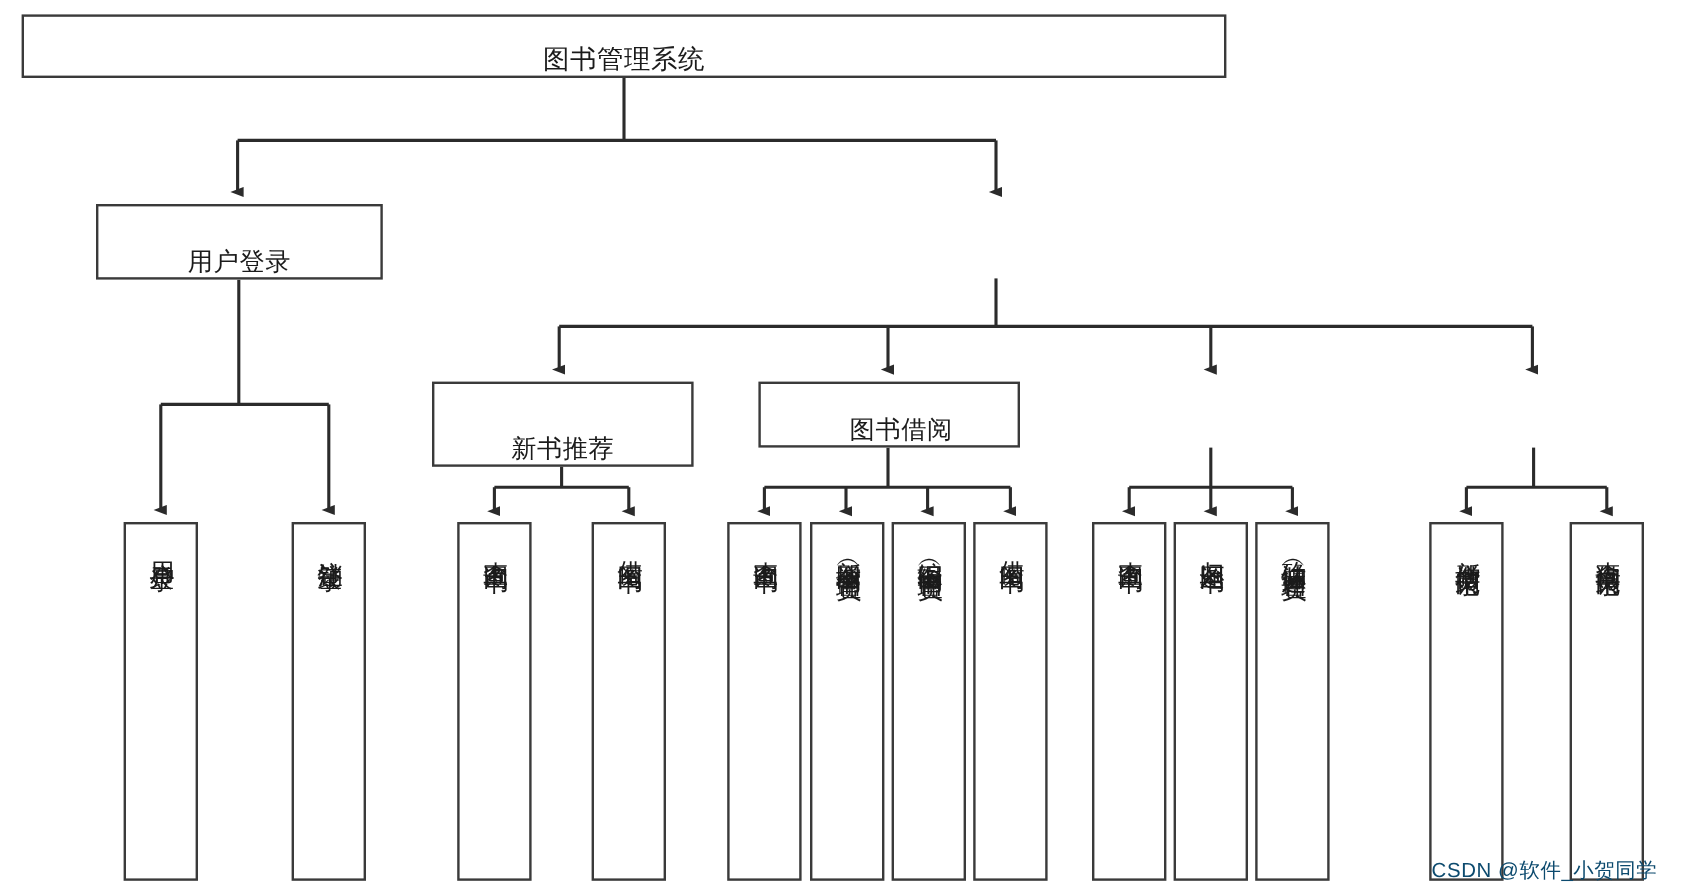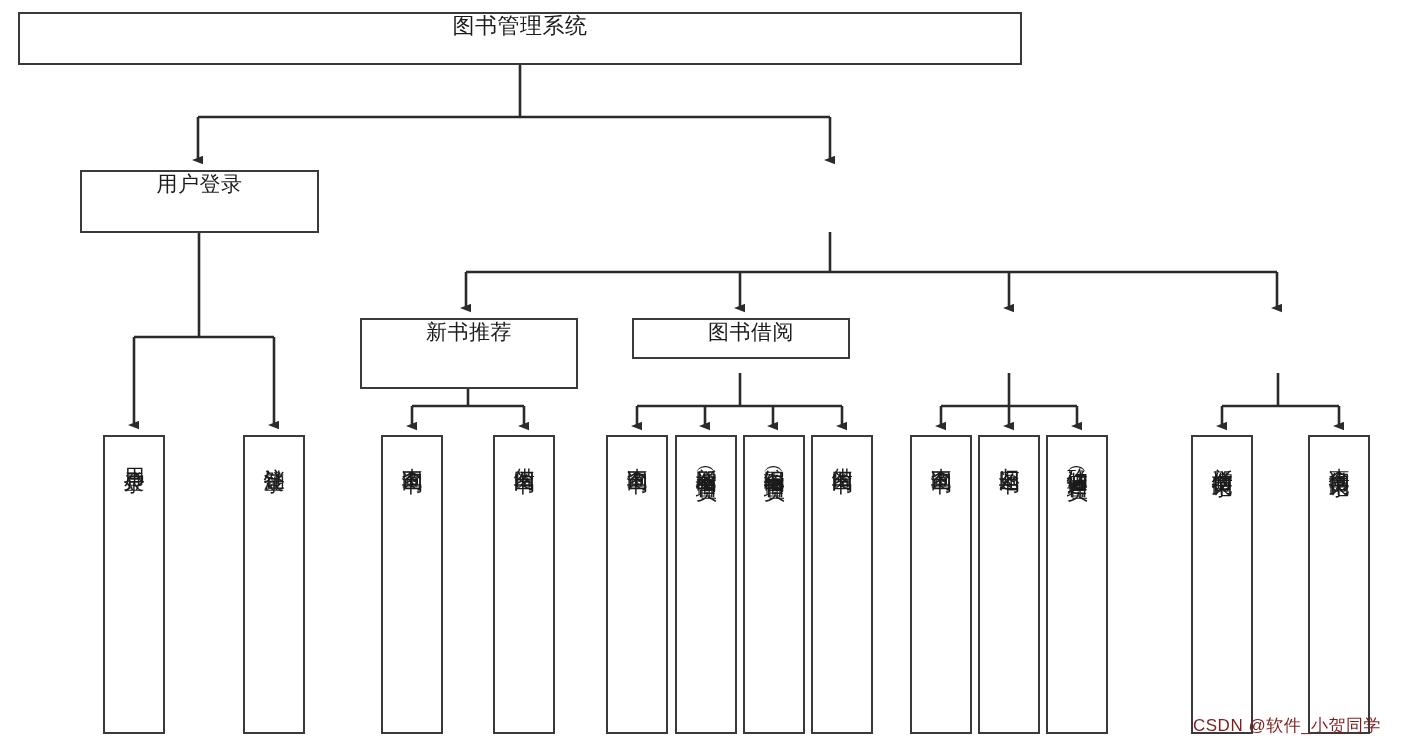--- a/index.html
+++ b/index.html
@@ -24,21 +24,21 @@
     width: 1405px;
     height: 747px;
     pointer-events: none;
   }
   .node {
     position: absolute;
     box-sizing: border-box;
     border: 2px solid #3a3a3a;
     background: #ffffff;
     display: flex;
-    align-items: flex-start;
+    align-items: flex-end;
     justify-content: center;
     color: #1b1b1b;
   }
   .node .lbl {
     display: block;
     text-align: center;
     line-height: 1.12;
   }
   
   .h-node .lbl {
@@ -57,21 +57,21 @@
     writing-mode: vertical-rl;
     text-orientation: upright;
     font-size: 21px;
     line-height: 1.06;
     letter-spacing: 2px;
     white-space: nowrap;
     height: auto;
   }
   .watermark {
     position: absolute;
-    color: #7f1d1d;
+    color: #0c4a6e;
     font-size: 17px;
     white-space: nowrap;
     letter-spacing: 0.5px;
   }
 </style>
 </head>
 <body>
 
 <div id="canvas">
 
@@ -132,21 +132,21 @@
     <span class="lbl">图书管理系统</span>
   </div>
 
   <div class="node h-node" style="left:80px; top:170px; width:239px; height:63px;">
     <span class="lbl">用户登录</span>
   </div>
 
   <div class="node h-node" style="left:360px; top:318px; width:218px; height:71px;">
     <span class="lbl">新书推荐</span>
   </div>
-  <div class="node h-node" style="left:632px; top:318px; width:218px; height:41px;padding-left:20px;">
+  <div class="node h-node" style="left:632px; top:318px; width:218px; height:55px;padding-left:20px;">
     <span class="lbl">图书借阅</span>
   </div>
 
   <div class="node v-node" style="left:103px; top:435px; width:62px; height:299px;">
     <span class="lbl">用户登录</span>
   </div>
   <div class="node v-node" style="left:243px; top:435px; width:62px; height:299px;">
     <span class="lbl">注销登录</span>
   </div>
 

